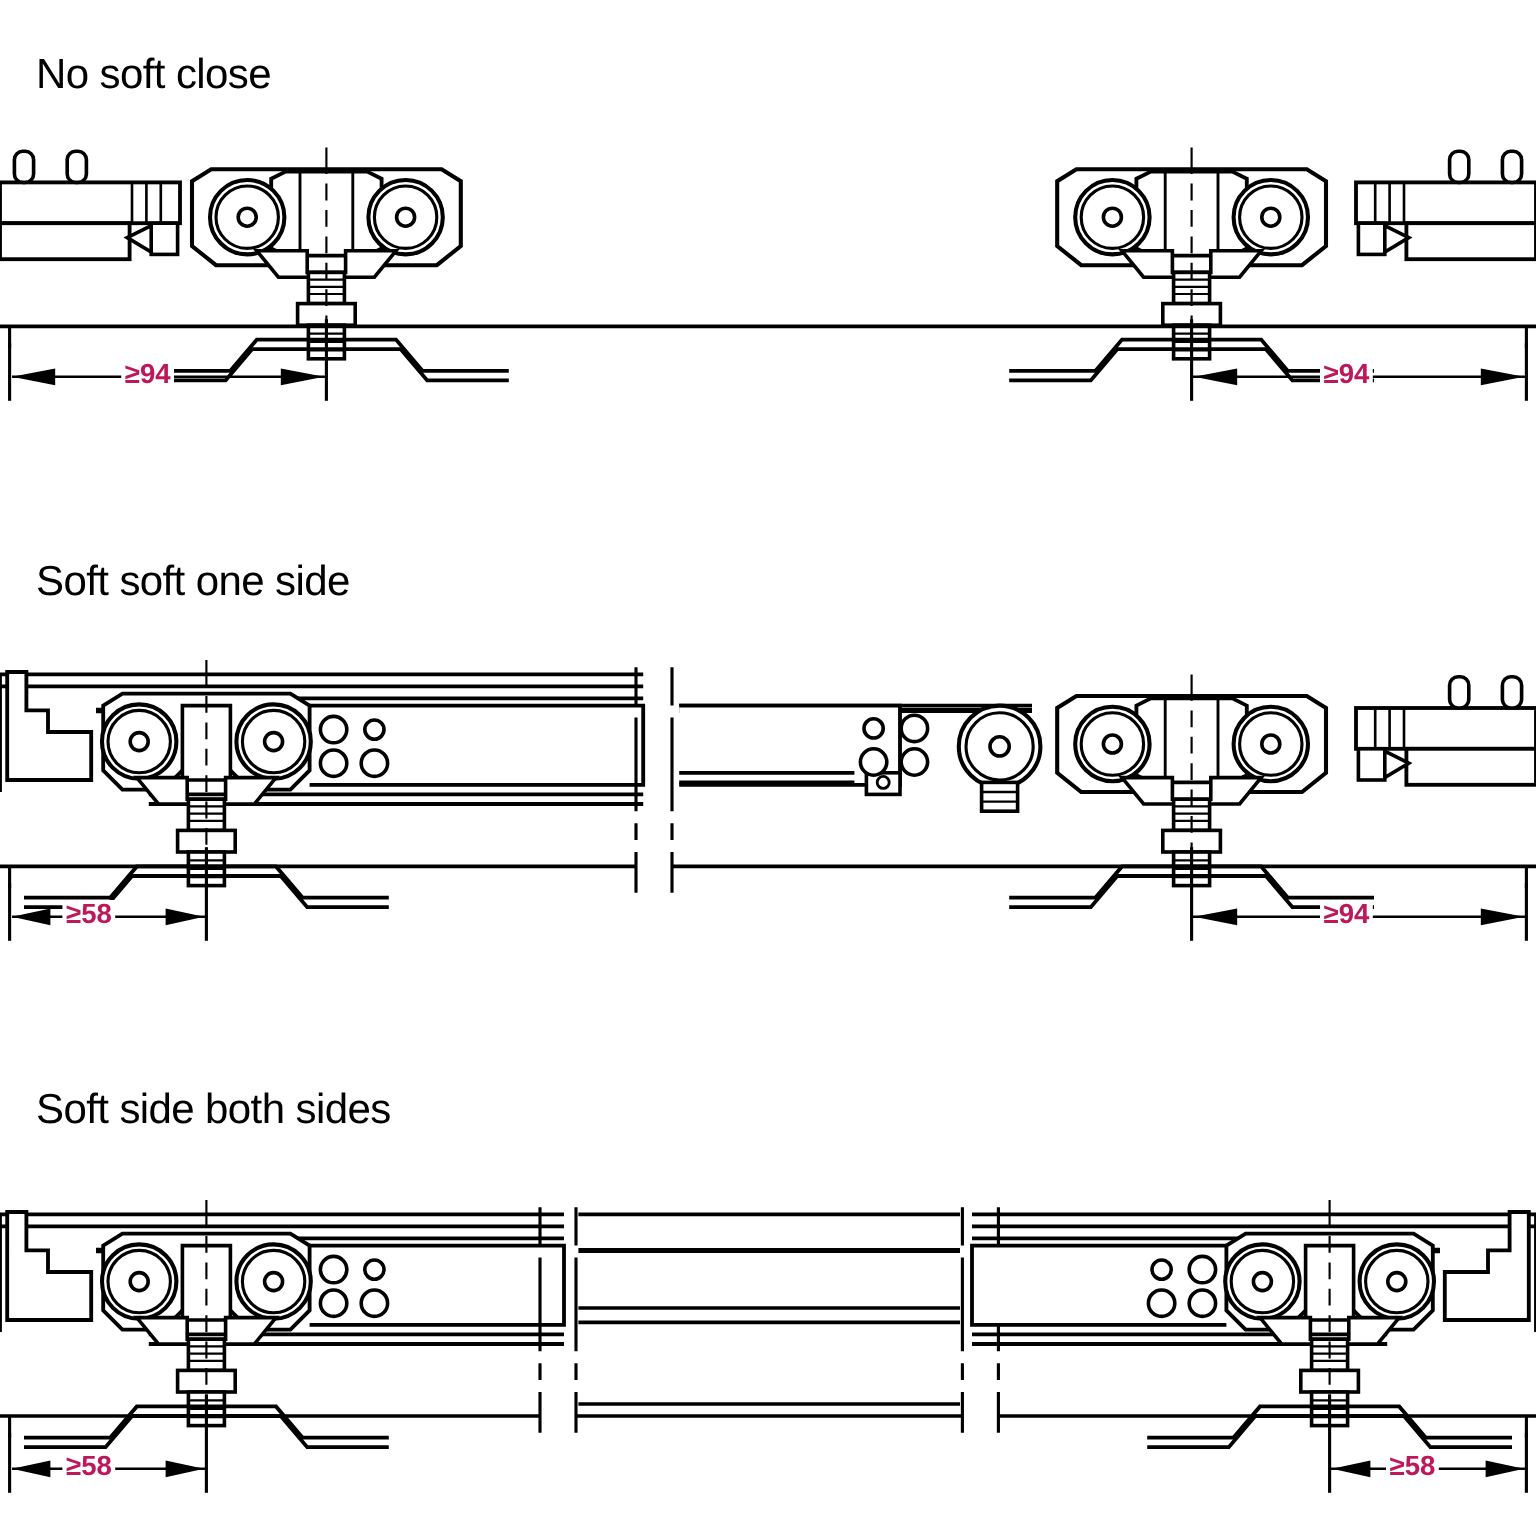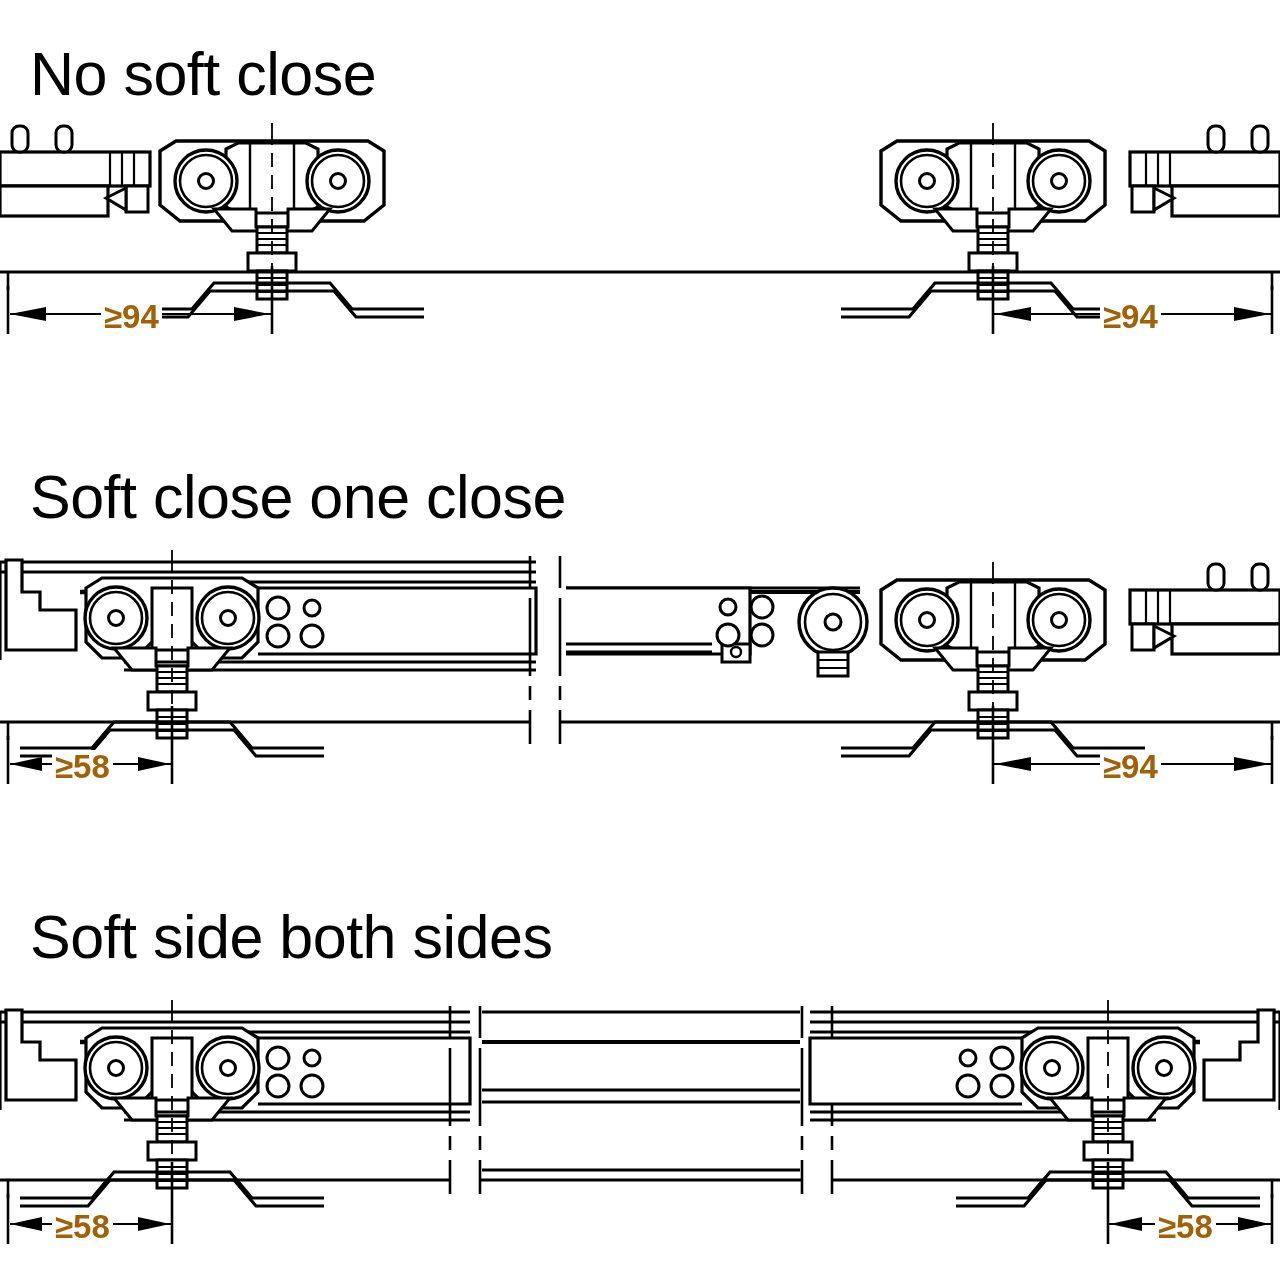--- a/index.html
+++ b/index.html
@@ -16,37 +16,37 @@
   .sheet {
     position: absolute;
     top: 0; left: 0;
     width: 1280px; height: 1280px;
   }
   .sheet svg { display: block; }
 
   .sec-title {
     position: absolute;
     font-family: "Liberation Sans", sans-serif;
-    font-size: 61px;
+    font-size: 35px;
     font-weight: 400;
     color: #000000;
     letter-spacing: -0.5px;
     white-space: nowrap;
     line-height: 1;
   }
   #title-1 { left: 30px; top: 44px; }
   #title-2 { left: 30px; top: 467px; }
   #title-3 { left: 30px; top: 907px; }
 
   .dim-label {
     position: absolute;
     font-family: "Liberation Sans", sans-serif;
-    font-size: 33px;
+    font-size: 23px;
     font-weight: 700;
-    color: #a16207;
+    color: #be185d;
     white-space: nowrap;
     line-height: 1;
     background: #ffffff;
     padding: 0 3px;
   }
 </style>
 </head>
 <body>
 
 <div class="sheet">
@@ -371,21 +371,21 @@
       <path d="M 1108 1224 H 1272" stroke="#000" stroke-width="2.2"></path>
       <path d="M 1110 1224 L 1142 1217 L 1142 1231 Z" fill="#000"></path>
       <path d="M 1270 1224 L 1238 1217 L 1238 1231 Z" fill="#000"></path>
     </g>
   </g>
 </svg>
 </div>
 
 <div class="sec-title" id="title-1">No soft close</div>
 
-<div class="sec-title" id="title-2">Soft close one close</div>
+<div class="sec-title" id="title-2">Soft soft one side</div>
 
 <div class="sec-title" id="title-3">Soft side both sides</div>
 
 <div class="dim-label" style="left:101px; top:300px;">≥94</div>
 
 <div class="dim-label" style="left:1100px; top:300px;">≥94</div>
 
 <div class="dim-label" style="left:52px; top:750px;">≥58</div>
 
 <div class="dim-label" style="left:1100px; top:750px;">≥94</div>

